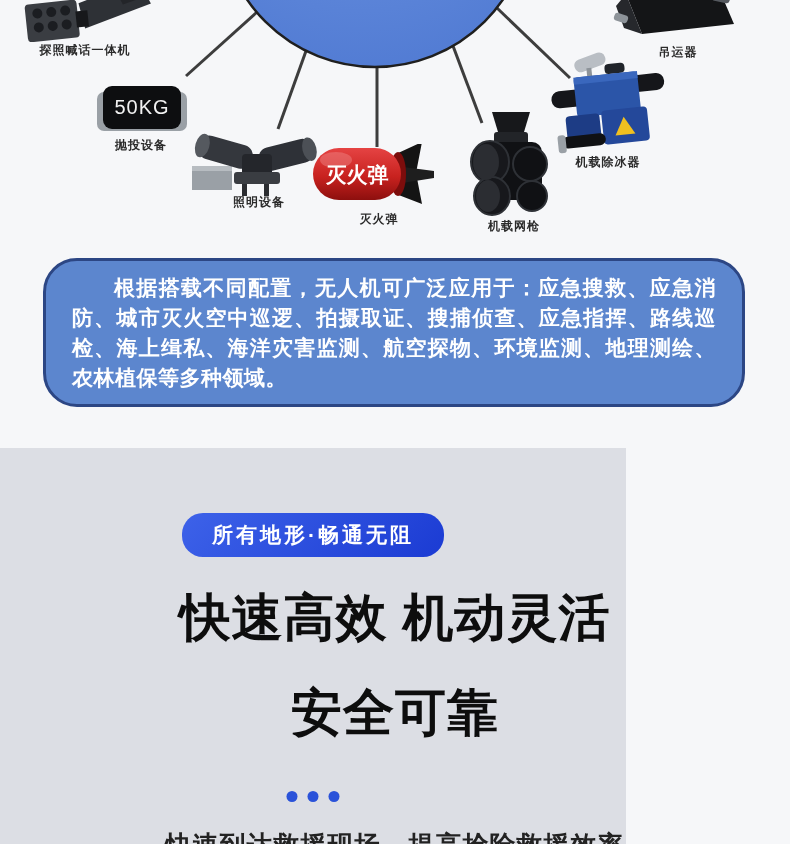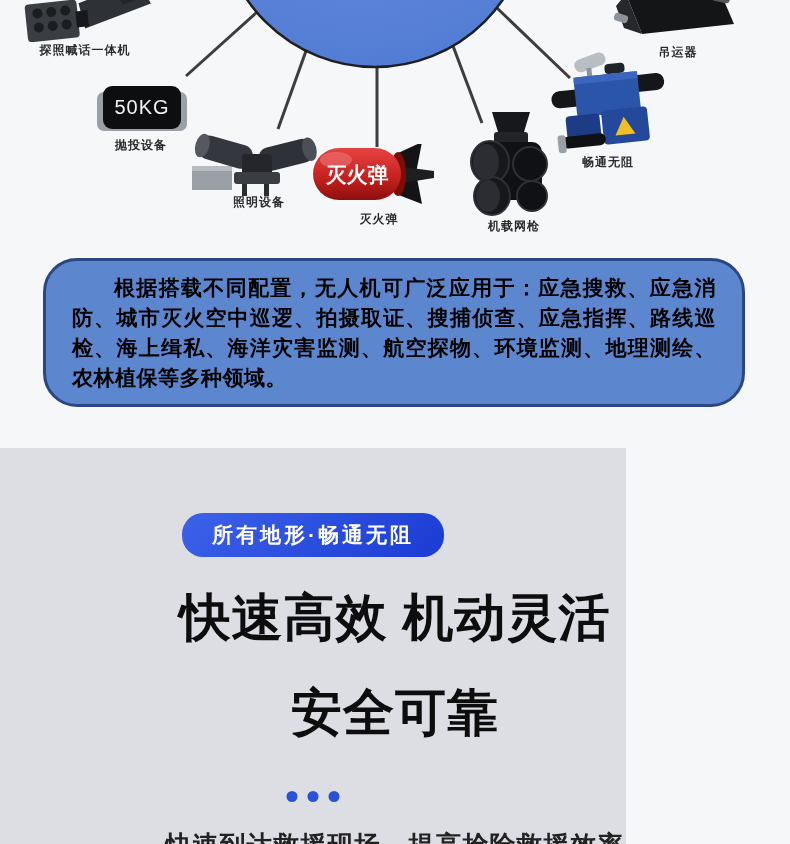--- a/index.html
+++ b/index.html
@@ -14,21 +14,21 @@
           font-size:12px;font-weight:700;color:#2b2b2b;letter-spacing:1px;}
   .box50{position:absolute;left:103px;top:86px;width:78px;height:43px;background:#0d0e10;
          border-radius:9px;display:flex;align-items:center;justify-content:center;
          box-shadow:-8px 4px 0 -2px #9aa0a6, 8px 4px 0 -2px #9aa0a6;}
   .box50 span{color:#f2f2f2;font-size:20px;font-weight:400;letter-spacing:1px;}
 
   
   .desc-box{position:absolute;left:43px;top:258px;width:702px;height:149px;box-sizing:border-box;
             background:#5c86ce;border:3px solid #2c4684;border-radius:34px;
             display:flex;align-items:center;}
-  .desc-box p{margin:0;padding:0 26px;color:#000000;font-size:21px;line-height:30px;
+  .desc-box p{margin:0;padding:0 26px;color:#ffffff;font-size:21px;line-height:30px;
               font-weight:700;text-indent:2em;text-align:justify;letter-spacing:0.5px;}
 
   
   .feature{position:absolute;left:0;top:448px;width:626px;height:396px;background:#dcdee4;}
   .badge{position:absolute;left:50%;top:65px;transform:translateX(-50%);
          background:linear-gradient(135deg,#3d62e9 0%,#1b3bd3 100%);
          color:#ffffff;font-size:21px;font-weight:700;letter-spacing:3px;
          padding:8px 30px;border-radius:21px;white-space:nowrap;}
   .headline{position:absolute;left:0;top:122px;width:790px;margin:0;text-align:center;
             color:#0d0d0d;font-size:51px;line-height:95px;font-weight:900;letter-spacing:1px;}
@@ -167,21 +167,21 @@
           <rect x="78" y="26" width="38" height="17" rx="8" fill="#15161a"></rect>
           <rect x="26" y="22" width="64" height="40" rx="4" fill="#2b55a8"></rect>
           <rect x="26" y="22" width="64" height="7" fill="#3a67bd"></rect>
           <rect x="50" y="58" width="46" height="34" rx="4" fill="#24489a"></rect>
           <polygon points="72,66 82,84 62,84" fill="#f0c020"></polygon>
           <rect x="14" y="60" width="34" height="24" rx="4" fill="#1d3c85"></rect>
           <rect x="8" y="80" width="44" height="12" rx="6" fill="#101114"></rect>
           <rect x="4" y="78" width="8" height="18" rx="3" fill="#9aa0a6"></rect>
         </g>
       </svg>
-      <div class="plabel" style="left:58px;top:102px;">畅通无阻</div>
+      <div class="plabel" style="left:58px;top:102px;">机载除冰器</div>
     </div>
 
     <div class="desc-box">
       <p>根据搭载不同配置，无人机可广泛应用于：应急搜救、应急消防、城市灭火空中巡逻、拍摄取证、搜捕侦查、应急指挥、路线巡检、海上缉私、海洋灾害监测、航空探物、环境监测、地理测绘、农林植保等多种领域。</p>
     </div>
   </section>
 
   <section class="feature">
 
     <div class="badge">所有地形·畅通无阻</div>

